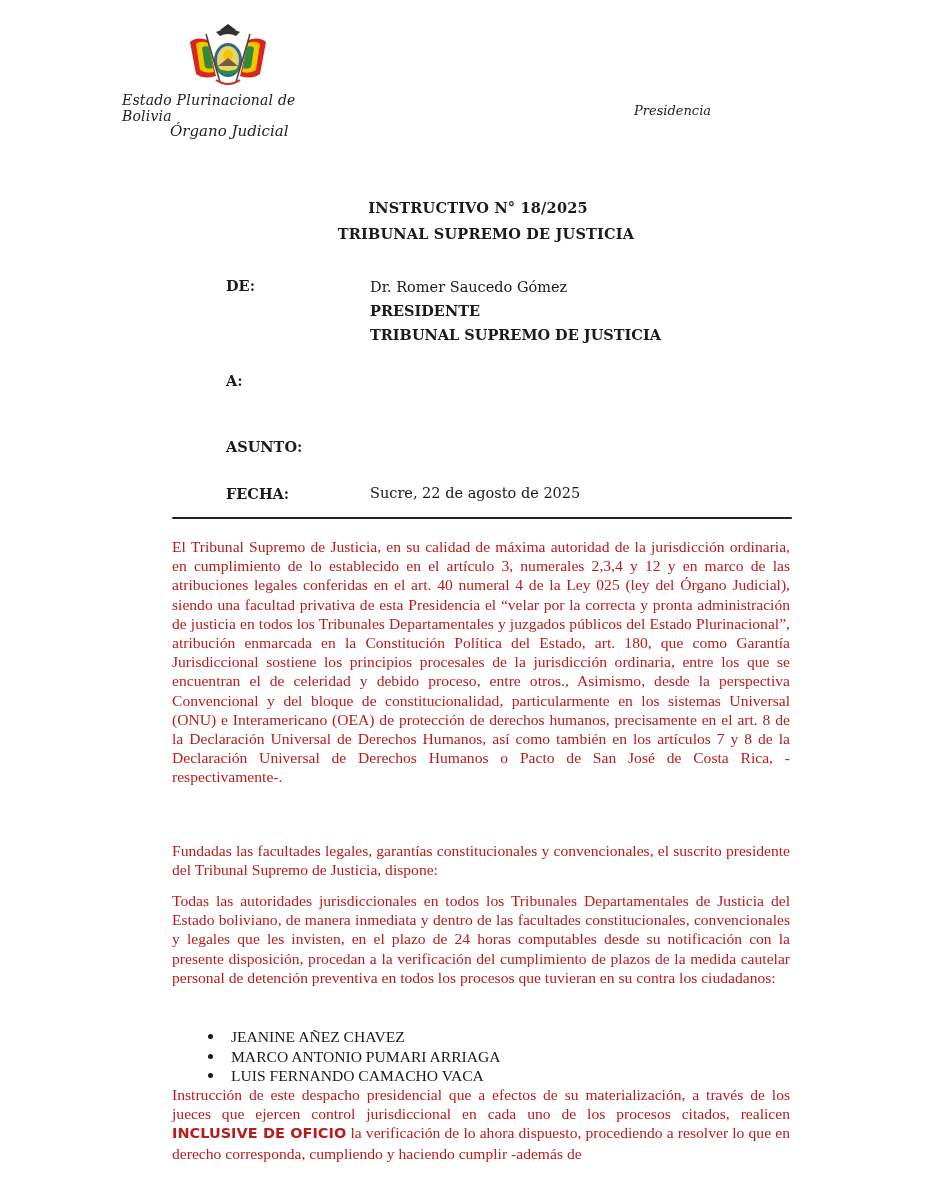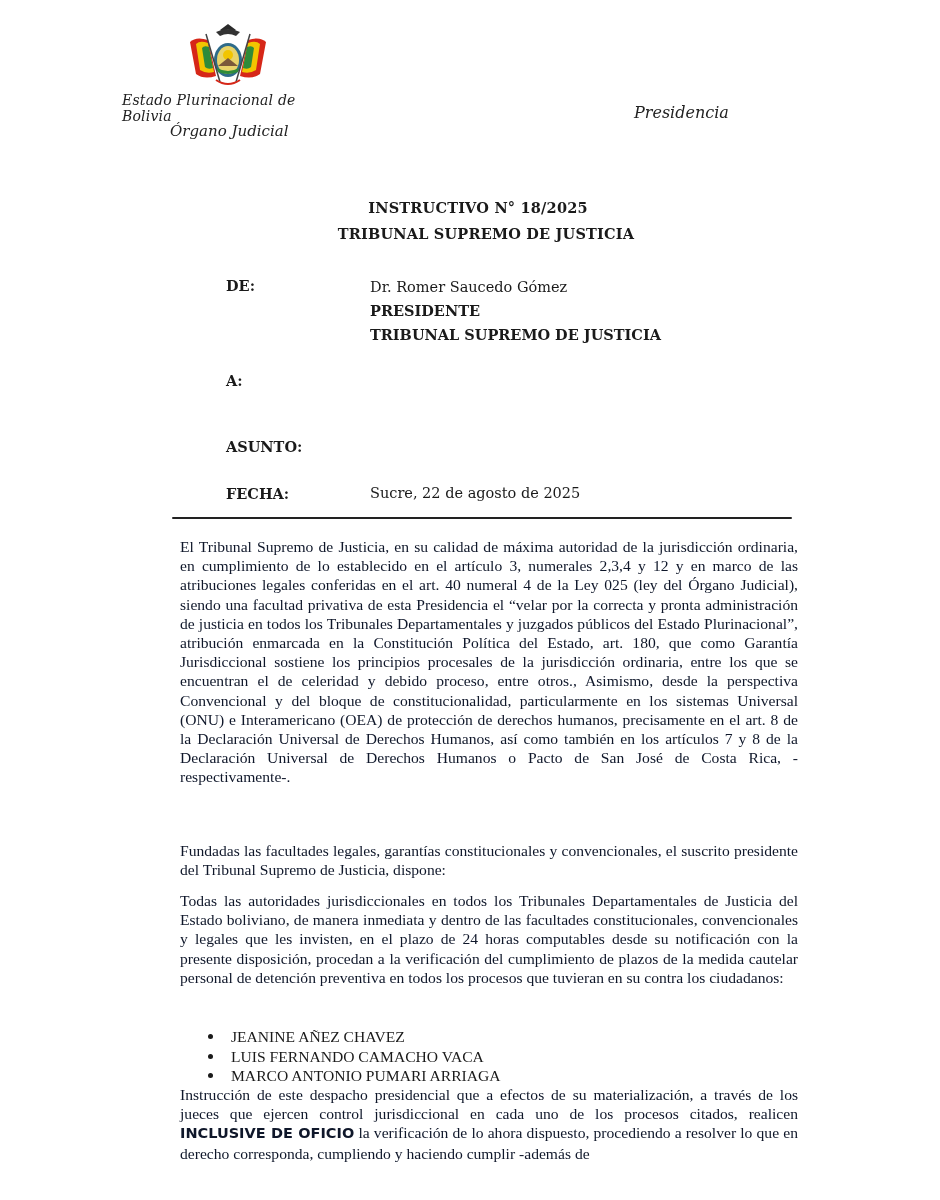--- a/index.html
+++ b/index.html
@@ -21,21 +21,21 @@
     font-size: 14px; color: #222; letter-spacing: 0.2px;
   }
   .hdr-left-2 {
     position: absolute; left: 170px; top: 122px;
     font-family: "DejaVu Serif", serif; font-style: italic;
     font-size: 15px; color: #222;
   }
   .hdr-right {
     position: absolute; left: 634px; top: 103px;
     font-family: "DejaVu Serif", serif; font-style: italic;
-    font-size: 16px; color: #222;
+    font-size: 13px; color: #222;
   }
 
   
   .title {
     position: absolute; left: 0; width: 940px; text-align: center;
     font-family: "DejaVu Serif", serif; font-weight: bold; font-size: 14.5px;
     letter-spacing: 0.2px;
   }
   .title.t1 { top: 199px; left: 8px; }
   .title.t2 { top: 225px; left: 16px; }
@@ -53,24 +53,24 @@
   .italic-bold { font-weight: bold; font-style: italic; }
   .justify-wide { text-align: justify; text-align-last: left; line-height: 19px; }
 
   .rule {
     position: absolute; left: 172px; top: 517px; width: 620px; height: 2px;
     background: #222; border-radius: 1px;
   }
 
   
   .para {
-    position: absolute; left: 180px; width: 618px;
+    position: absolute; left: 172px; width: 618px;
     font-family: "Liberation Serif", "DejaVu Serif", serif;
     font-size: 15.6px; line-height: 19.2px; text-align: justify;
-    color: #0f172a;
+    color: #b91c1c;
   }
   .p1 { top: 537px; }
   .p2 { top: 841px; }
   .p3 { top: 891px; }
   .p4 { top: 1085px; }
 
   .bullets {
     position: absolute; left: 196px; top: 1015px; margin: 12px; padding: 0;
     list-style: none;
     font-family: "Liberation Serif", "DejaVu Serif", serif; font-size: 15.6px;
@@ -139,23 +139,23 @@
   <div class="para p2">Fundadas las facultades legales, garantías constitucionales y convencionales, el suscrito presidente del Tribunal Supremo de Justicia, dispone:</div>
   <div class="para p3">Todas las autoridades jurisdiccionales en todos los Tribunales Departamentales de Justicia del Estado boliviano, de manera inmediata y dentro de las facultades constitucionales, convencionales y legales que les invisten, en el plazo de 24 horas computables desde su notificación con la presente disposición, procedan a la verificación del cumplimiento de plazos de la medida cautelar personal de detención preventiva en todos los procesos que tuvieran en su contra los ciudadanos:</div>
 
   <ul class="bullets">
     <li>
         <span class="dot"></span>
         <span>JEANINE AÑEZ CHAVEZ</span>
       </li>
     <li>
         <span class="dot"></span>
-        <span>LUIS FERNANDO CAMACHO VACA</span>
+        <span>MARCO ANTONIO PUMARI ARRIAGA</span>
       </li>
     <li>
         <span class="dot"></span>
-        <span>MARCO ANTONIO PUMARI ARRIAGA</span>
+        <span>LUIS FERNANDO CAMACHO VACA</span>
       </li>
   </ul>
 
   <div class="para p4"><span>Instrucción de este despacho presidencial que a efectos de su materialización, a través de los jueces que ejercen control jurisdiccional en cada uno de los procesos citados, realicen </span><span class="strong">INCLUSIVE DE OFICIO</span><span> la verificación de lo ahora dispuesto, procediendo a resolver lo que en derecho corresponda,  cumpliendo y haciendo cumplir -además de</span></div>
 
 </div>
 
 </body></html>

